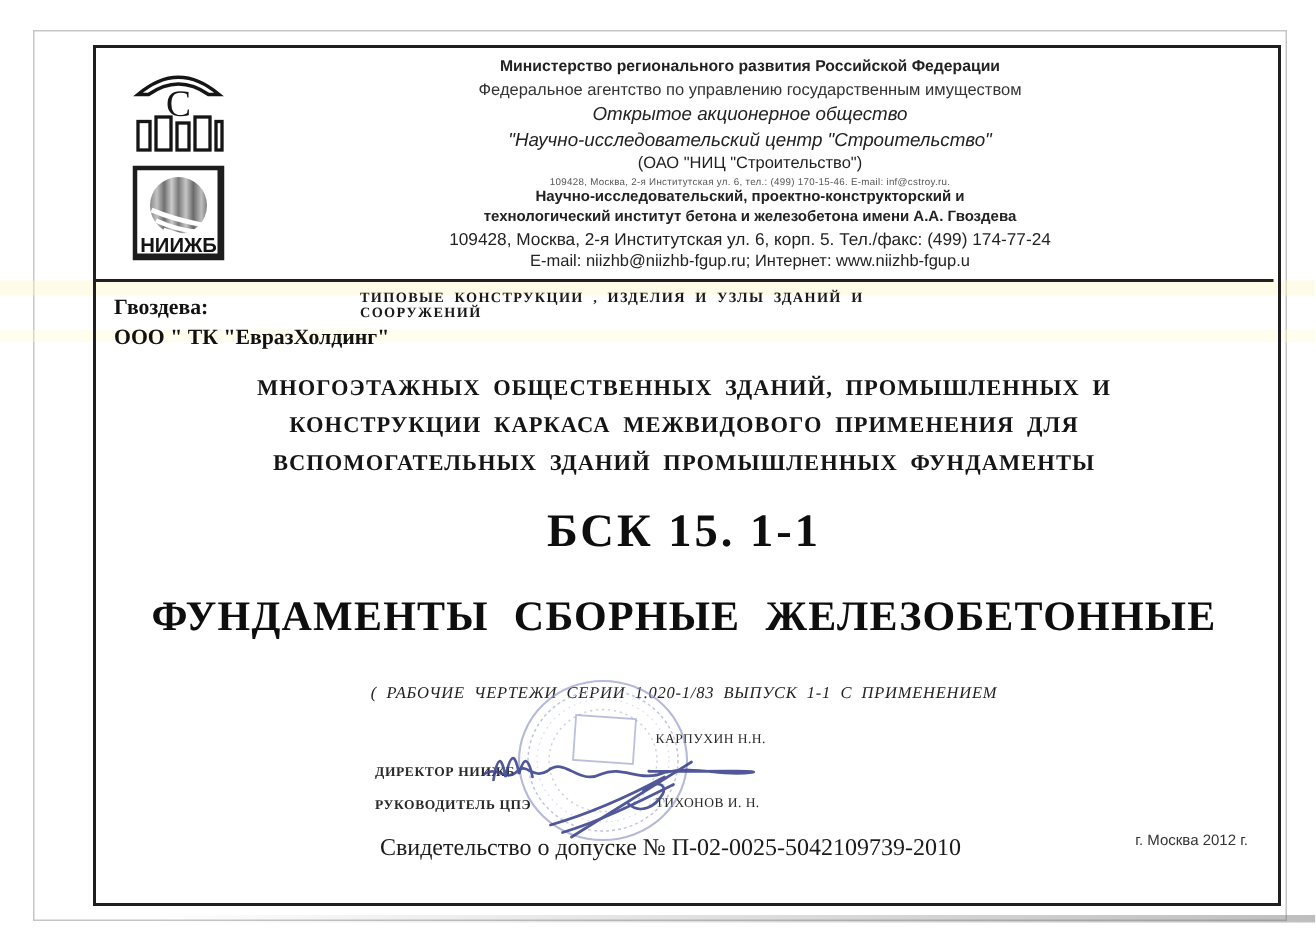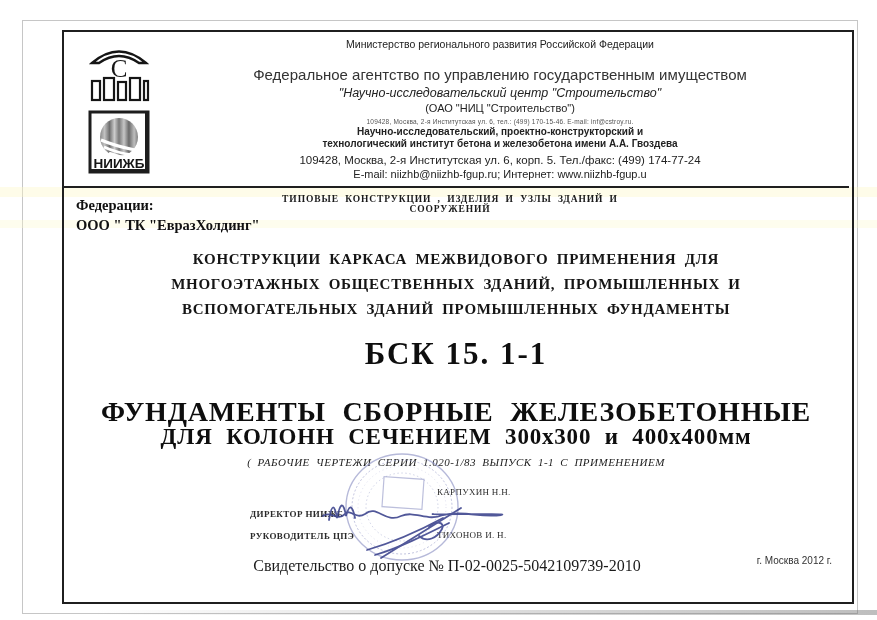--- a/index.html
+++ b/index.html
@@ -14,33 +14,33 @@
   .scanband{position:absolute;left:0;width:877px;pointer-events:none;}
   .band1{top:187px;height:10px;background:rgba(252,248,200,0.40);}
   .band2{top:220px;height:8px;background:rgba(252,248,205,0.35);}
   .bottom-shadow{position:absolute;left:95px;top:610px;width:782px;height:5px;
                  background:linear-gradient(to right,rgba(0,0,0,0),rgba(110,110,110,0.45));}
 
   .logo1{position:absolute;left:88px;top:38px;}
   .logo2{position:absolute;left:87px;top:110px;}
 
   .head{position:absolute;left:170px;top:38px;width:660px;text-align:center;line-height:1.22;}
-  .h-min{font-size:10.5px;font-weight:normal;color:#222;}
-  .h-ag{font-size:15px;color:#333;margin-top:15px;}
+  .h-min{font-size:10.5px;font-weight:bold;color:#222;}
+  .h-ag{font-size:11px;color:#333;margin-top:3px;}
   .h-oao{font-size:12.5px;font-style:italic;color:#222;margin-top:2px;}
   .h-oao3{font-size:11px;color:#222;margin-top:1px;}
   .h-tiny{font-size:6.5px;color:#555;margin-top:2px;letter-spacing:.2px;}
   .h-inst{font-size:10px;font-weight:bold;color:#222;line-height:1.25;}
   .h-addr{font-size:11.5px;color:#222;margin-top:2px;}
   .h-mail{font-size:11px;color:#222;margin-top:1px;}
   .customer{position:absolute;left:76px;top:197px;}
   .customer .lbl{font-family:"Liberation Serif",serif;font-weight:bold;font-size:14.5px;color:#111;}
   .customer .nm{font-family:"Liberation Serif",serif;font-weight:bold;font-size:14.5px;color:#111;margin-top:3px;}
 
-  .series-hdr{position:absolute;left:240px;top:194px;width:420px;text-align:center;
+  .series-hdr{position:absolute;left:240px;top:194px;width:420px;text-align:left;
               font-family:"Liberation Serif",serif;font-weight:bold;font-size:9.5px;
               letter-spacing:.9px;word-spacing:3px;color:#1a1a1a;}
 
   .title-blk{position:absolute;left:62px;top:247px;width:788px;text-align:center;
              font-family:"Liberation Serif",serif;font-weight:bold;font-size:15px;
              letter-spacing:.7px;word-spacing:4px;line-height:25px;color:#151515;}
 
   .code{position:absolute;left:62px;top:336px;width:788px;text-align:center;
         font-family:"Liberation Serif",serif;font-weight:bold;font-size:31px;
         letter-spacing:2px;color:#0e0e0e;}
@@ -117,46 +117,46 @@
     <circle cx="32" cy="27" r="19" fill="url(#globeg)"></circle>
     <path d="M14 30 Q28 36 48 40" stroke="#ffffff" stroke-width="3.2" fill="none"></path>
     <path d="M17 37 Q30 43 46 45" stroke="#ffffff" stroke-width="3" fill="none"></path>
     <path d="M22 43 Q32 47 43 48" stroke="#ffffff" stroke-width="2.6" fill="none"></path>
     <text x="32" y="58" text-anchor="middle" font-family="Liberation Sans, sans-serif" font-weight="bold" font-size="13.5" fill="#141414" id="logo-niizhb">НИИЖБ</text>
   </svg>
 
   <div class="head">
     <div class="h-min">Министерство регионального развития Российской Федерации</div>
     <div class="h-ag">Федеральное агентство по управлению государственным имуществом</div>
+    <div class="h-oao">Открытое акционерное общество</div>
     <div class="h-oao">"Научно-исследовательский центр "Строительство"</div>
     <div class="h-oao3">(ОАО "НИЦ "Строительство")</div>
     <div class="h-tiny">109428, Москва, 2-я Институтская ул. 6, тел.: (499) 170-15-46. E-mail: inf@cstroy.ru.</div>
     <div class="h-inst">Научно-исследовательский, проектно-конструкторский и</div>
     <div class="h-inst">технологический институт бетона и железобетона имени А.А. Гвоздева</div>
     <div class="h-addr">109428, Москва, 2-я Институтская ул. 6, корп. 5. Тел./факс: (499) 174-77-24</div>
     <div class="h-mail">E-mail: niizhb@niizhb-fgup.ru; Интернет: www.niizhb-fgup.u</div>
   </div>
 
   <div class="customer">
-    <div class="lbl">Федерации:</div>
+    <div class="lbl">Гвоздева:</div>
     <div class="nm">ООО " ТК "ЕвразХолдинг"</div>
   </div>
 
   <div class="series-hdr">ТИПОВЫЕ КОНСТРУКЦИИ , ИЗДЕЛИЯ И УЗЛЫ ЗДАНИЙ И СООРУЖЕНИЙ</div>
 
   <div class="title-blk">
+    <div>МНОГОЭТАЖНЫХ ОБЩЕСТВЕННЫХ ЗДАНИЙ, ПРОМЫШЛЕННЫХ И</div>
     <div>КОНСТРУКЦИИ КАРКАСА МЕЖВИДОВОГО ПРИМЕНЕНИЯ ДЛЯ</div>
-    <div>МНОГОЭТАЖНЫХ ОБЩЕСТВЕННЫХ ЗДАНИЙ, ПРОМЫШЛЕННЫХ И</div>
     <div>ВСПОМОГАТЕЛЬНЫХ ЗДАНИЙ ПРОМЫШЛЕННЫХ ФУНДАМЕНТЫ</div>
   </div>
 
   <div class="code">БСК 15. 1-1</div>
 
   <div class="subj1">ФУНДАМЕНТЫ СБОРНЫЕ ЖЕЛЕЗОБЕТОННЫЕ</div>
-  <div class="subj2">ДЛЯ КОЛОНН СЕЧЕНИЕМ 300х300 и 400х400мм</div>
   <div class="note1">( РАБОЧИЕ ЧЕРТЕЖИ СЕРИИ 1.020-1/83 ВЫПУСК 1-1 С ПРИМЕНЕНИЕМ</div>
 
   <div class="sig-role r1">ДИРЕКТОР НИИЖБ</div>
   <div class="sig-name n1">КАРПУХИН Н.Н.</div>
   <div class="sig-role r2">РУКОВОДИТЕЛЬ ЦПЭ</div>
   <div class="sig-name n2">ТИХОНОВ И. Н.</div>
 
   <svg class="stamp" width="120" height="116" viewBox="0 0 120 116">
     <ellipse cx="59" cy="57" rx="56" ry="53" fill="none" stroke="#8f94c4" stroke-width="1.4" opacity="0.65"></ellipse>
     <ellipse cx="59" cy="57" rx="50" ry="47" fill="none" stroke="#8f94c4" stroke-width="1" stroke-dasharray="2,2" opacity="0.55"></ellipse>

